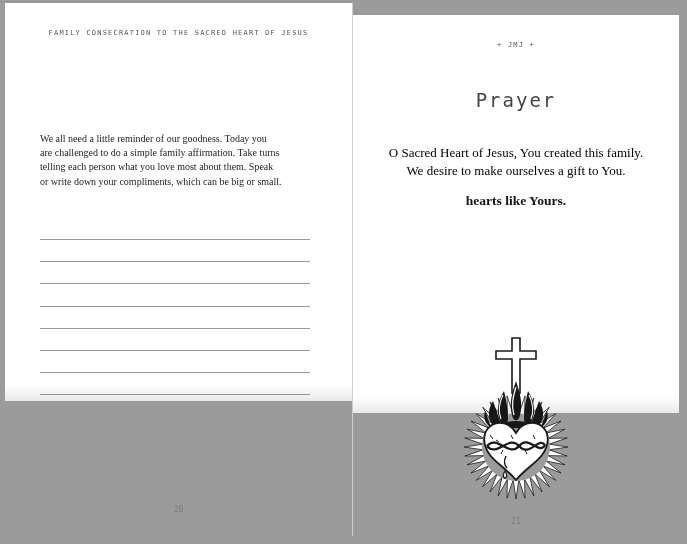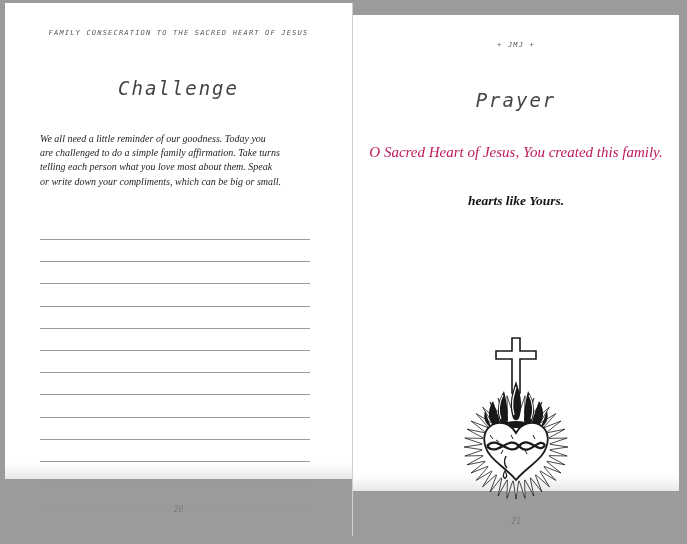--- a/index.html
+++ b/index.html
@@ -1,19 +1,19 @@
 <!DOCTYPE html>
 <html><head>
 <meta charset="utf-8">
 <style>
   html,body{margin:0;padding:0;}
   body{width:687px;height:544px;overflow:hidden;background:#9b9b9b;
        font-family:"Liberation Sans",sans-serif;}
   .spread{position:relative;width:687px;height:544px;}
-  .page{position:absolute;top:3px;height:476px;background:#ffffff;font-style:italic;}
+  .page{position:absolute;top:3px;height:398px;background:#ffffff;}
   .page::after{content:"";position:absolute;left:0;right:0;bottom:0;height:16px;
        background:linear-gradient(to bottom,rgba(0,0,0,0),rgba(0,0,0,0.09));pointer-events:none;}
   .page-left{left:5px;width:347px;}
   .page-right{left:353px;width:326px;margin-top:12px;}
   .divider{position:absolute;left:352px;top:3px;width:1px;height:533px;background:#cfcfcf;}
 
   .running-header{position:absolute;top:26px;left:0;right:0;text-align:center;
        font-family:"DejaVu Sans Mono",monospace;font-size:7px;letter-spacing:1.2px;
        color:#565656;white-space:nowrap;}
   .page-title{position:absolute;top:74px;left:0;right:0;text-align:center;
@@ -22,37 +22,36 @@
   .body-text{position:absolute;top:129px;left:35px;
        font-family:"Liberation Serif",serif;font-size:10px;line-height:14.2px;
        color:#1c1c1c;}
   .body-text .line{white-space:nowrap;}
   .rules{position:absolute;top:236px;left:35px;width:270px;}
   .rules .rule{height:1px;background:#9a9a9a;margin-bottom:21.2px;}
   .page-number{position:absolute;top:502px;left:0;right:0;text-align:center;
        font-family:"DejaVu Sans Mono",monospace;font-size:8px;color:#7b7b7b;}
 
   .prayer-text{position:absolute;top:129px;left:0;right:0;text-align:center;
-       font-family:"Liberation Serif",serif;font-size:15px;line-height:17.5px;
-       color:#be185d;}
+       font-family:"Liberation Serif",serif;font-size:13px;line-height:17.5px;
+       color:#000000;}
   .prayer-text .line{white-space:nowrap;}
   .aspiration-text{position:absolute;top:176px;left:0;right:0;text-align:center;
        font-family:"Liberation Serif",serif;font-size:13.5px;line-height:20px;
        font-weight:bold;color:#141414;}
   .aspiration-text .line{white-space:nowrap;}
   .emblem{position:absolute;top:320px;left:50%;transform:translateX(-50%);}
 </style>
 </head>
 <body>
 
 <div class="spread">
 
   <div class="page page-left">
     <div class="running-header">FAMILY CONSECRATION TO THE SACRED HEART OF JESUS</div>
-    <div class="page-title">Challenge</div>
     <div class="body-text">
         <div class="line">We all need a little reminder of our goodness. Today you</div>
         <div class="line">are challenged to do a simple family affirmation. Take turns</div>
         <div class="line">telling each person what you love most about them. Speak</div>
         <div class="line">or write down your compliments, which can be big or small.</div>
       </div>
     <div class="rules">
         <div class="rule"></div>
         <div class="rule"></div>
         <div class="rule"></div>
@@ -70,20 +69,21 @@
     <div class="page-number">20</div>
   </div>
 
   <div class="divider"></div>
 
   <div class="page page-right">
     <div class="running-header">+ JMJ +</div>
     <div class="page-title">Prayer</div>
     <div class="prayer-text">
         <div class="line">O Sacred Heart of Jesus, You created this family.</div>
+        <div class="line">We desire to make ourselves a gift to You.</div>
       </div>
     <div class="aspiration-text">
         <div class="line">hearts like Yours.</div>
       </div>
 
     <svg class="emblem" width="150" height="168" viewBox="0 0 150 168" xmlns="http://www.w3.org/2000/svg">
 
       <g>
         <path d="M71,3 H79 V16 H95 V24 H79 V58 H71 V24 H55 V16 H71 Z" fill="#ffffff" stroke="#1a1a1a" stroke-width="1.6"></path>
       </g>

